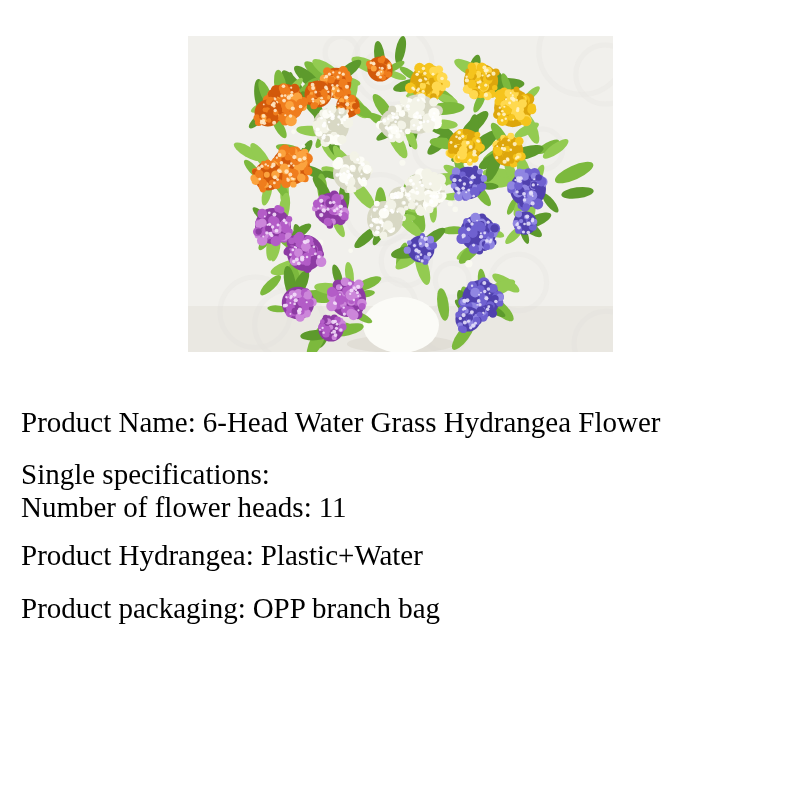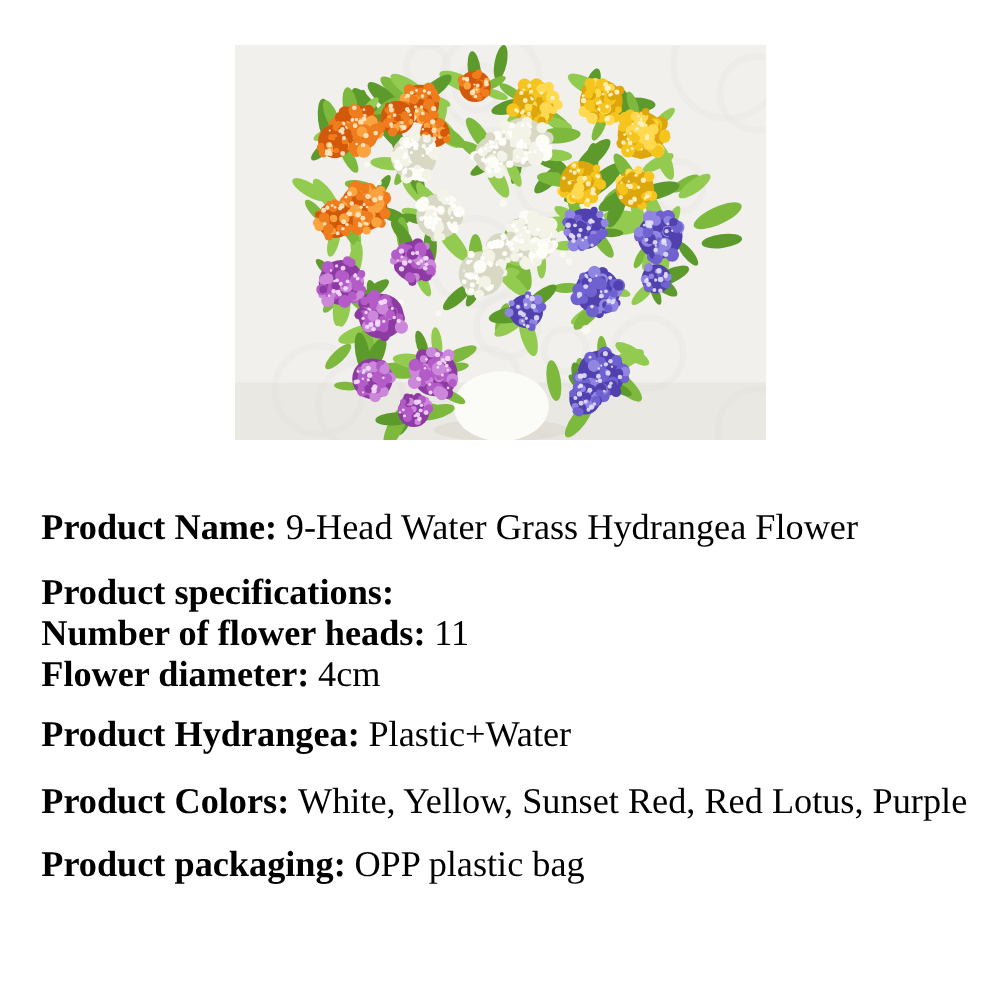--- a/index.html
+++ b/index.html
@@ -19,21 +19,21 @@
     padding-right: 10px;
     font-size: 29px;
     line-height: 33px;
   }
   .details p { margin: 0; }
   .row-name      { margin-bottom: 19px !important; }
   .spec-block    { margin-bottom: 15px; }
   .row-material  { margin-bottom: 20px !important; }
   .row-colors    { margin-bottom: 18px !important; }
   .row-packaging { margin-bottom: 0 !important; }
-  .lbl { font-weight: bold; margin-left: 12px; }
+  .lbl { font-weight: normal; }
   .val { margin-left: 0.24em; }
 </style>
 </head>
 <body>
 
 <div class="page">
 
   <div class="photo-wrap">
     <svg id="photo-svg" role="img" xmlns="http://www.w3.org/2000/svg" aria-label="7-Head Water Grass Hydrangea Flower bouquet photo" viewBox="0 0 425 316">
         <rect x="0" y="0" width="425" height="316" fill="#f1f0ec"></rect>
@@ -1756,41 +1756,35 @@
         <circle cx="134.60647480121023" cy="291.8868080840482" r="1.1570990098407492" fill="#f3defa" opacity="0.9"></circle>
         <circle cx="145.1851983850882" cy="285.83453806808194" r="2.178128575347364" fill="#f3defa" opacity="0.9"></circle>
         <circle cx="148.4452586856983" cy="292.3059113762931" r="1.5862489375518636" fill="#f3defa" opacity="0.9"></circle>
         <circle cx="152.87978366886614" cy="293.94195506939093" r="1.809549712529406" fill="#f3defa" opacity="0.9"></circle>
       </svg>
   </div>
 
   <div class="details">
 
     <p class="row-name">
-      <span class="lbl">Product Name:</span><span class="val">9-Head Water Grass Hydrangea Flower</span>
+      <span class="lbl">Product Name:</span><span class="val">6-Head Water Grass Hydrangea Flower</span>
     </p>
 
     <div class="spec-block">
       <p>
-        <span class="lbl">Product specifications:</span>
+        <span class="lbl">Single specifications:</span>
       </p>
       <p>
         <span class="lbl">Number of flower heads:</span><span class="val">11</span>
-      </p>
-      <p>
-        <span class="lbl">Flower diameter:</span><span class="val">4cm</span>
       </p>
     </div>
 
     <p class="row-material">
       <span class="lbl">Product Hydrangea:</span><span class="val">Plastic+Water</span>
     </p>
 
-    <p class="row-colors">
-      <span class="lbl">Product Colors:</span><span class="val">White, Yellow, Sunset Red, Red Lotus, Purple</span>
-    </p>
 
     <p class="row-packaging">
-      <span class="lbl">Product packaging:</span><span class="val">OPP plastic bag</span>
+      <span class="lbl">Product packaging:</span><span class="val">OPP branch bag</span>
     </p>
 
   </div>
 </div>
 
 </body></html>

